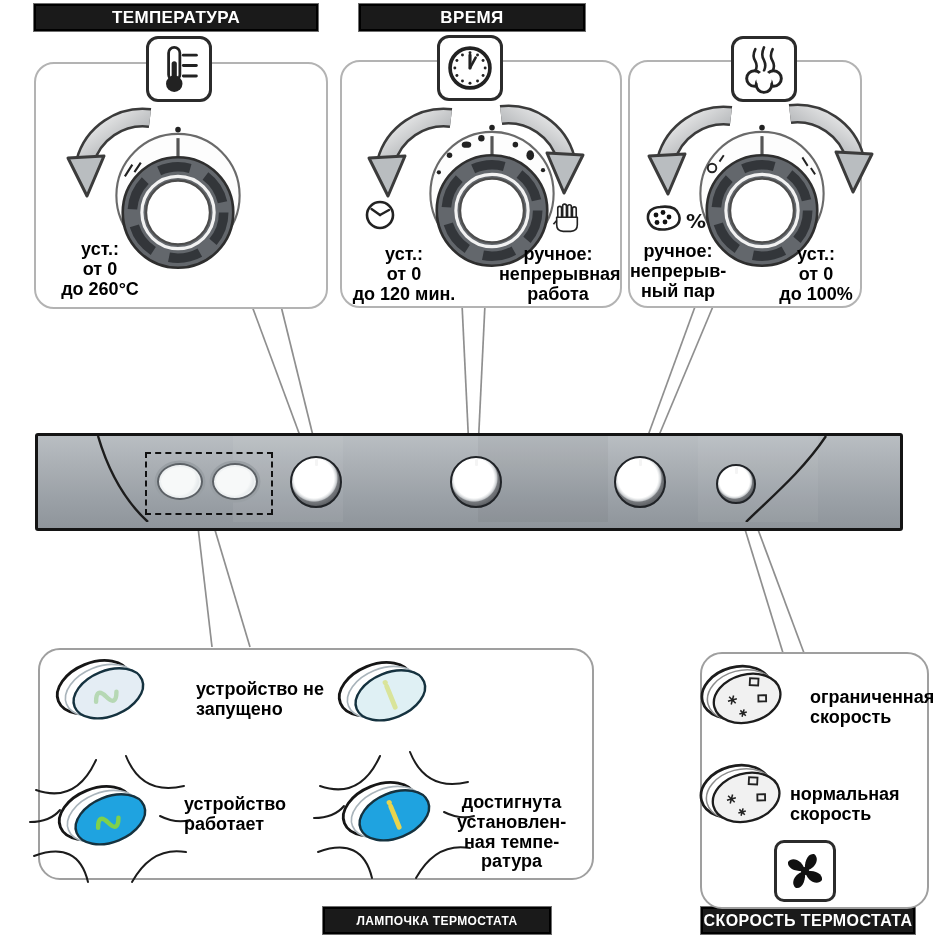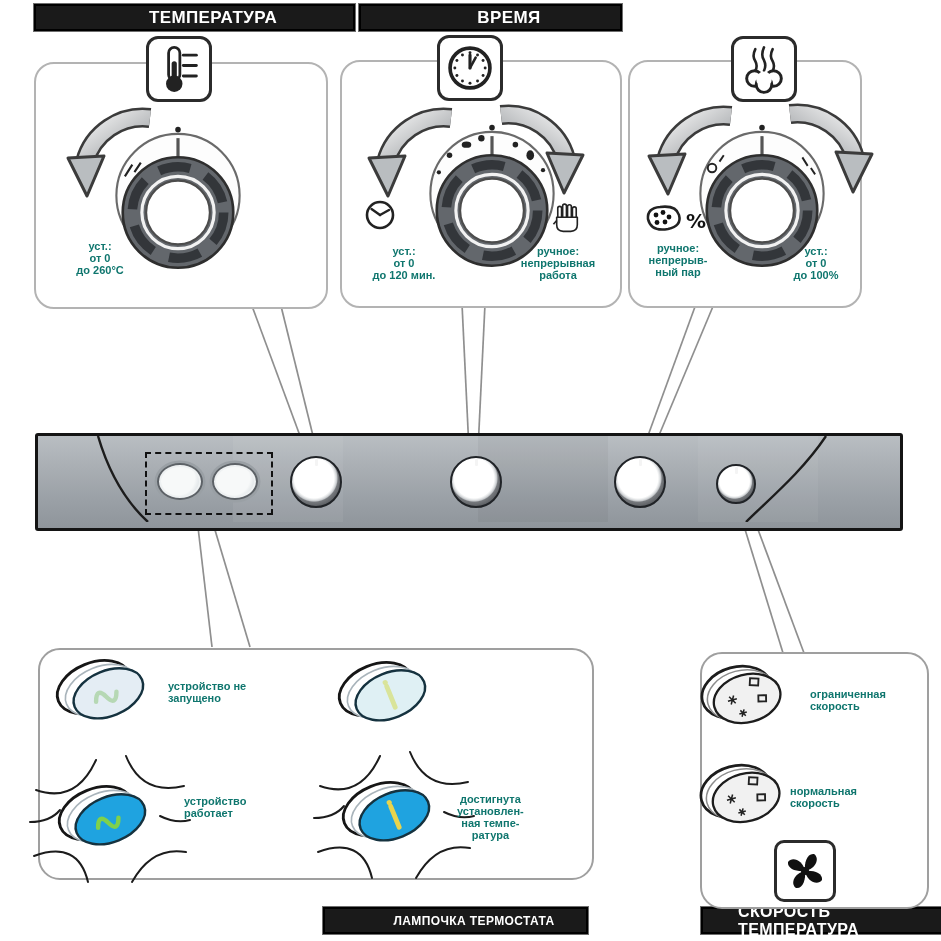--- a/index.html
+++ b/index.html
@@ -1,24 +1,24 @@
 <!DOCTYPE html>
 <html><head>
 <meta charset="utf-8">
 <style>
   html,body{margin:0;padding:0;background:#fff;}
   #stage{position:relative;width:941px;height:941px;background:#fff;overflow:hidden;
          font-family:"Liberation Sans",sans-serif;color:#1d1d1d;}
   .bar{position:absolute;height:27px;background:#1a1a1a;color:#fff;display:flex;
        align-items:center;justify-content:center;font-size:17px;font-weight:bold;
-       letter-spacing:.4px;border:1px solid #6e6e6e;box-shadow:inset 0 0 0 2px #000;padding-left:37px;}
+       letter-spacing:.4px;border:1px solid #6e6e6e;box-shadow:inset 0 0 0 2px #000;}
   .panel{position:absolute;border:2px solid #b3b3b3;border-radius:20px;background:#fff;z-index:2;}
   .iconbox{position:absolute;width:60px;height:60px;border:3px solid #2b2b2b;border-radius:12px;
            background:#fff;display:flex;align-items:center;justify-content:center;z-index:6;}
-  .note{position:absolute;font-size:11px;font-weight:bold;line-height:1.1;color:#0f766e;
+  .note{position:absolute;font-size:18px;font-weight:bold;line-height:1.1;color:#000000;
         white-space:pre-line;text-align:center;z-index:4;}
   .note.left{text-align:left;}
   .arrow{position:absolute;z-index:3;}
   .bigknob{position:absolute;z-index:2;}
   .mini{position:absolute;z-index:3;}
   
   #strip{position:absolute;left:35px;top:433px;width:862px;height:92px;z-index:1;
          background:linear-gradient(180deg,#b9bec2 0%,#a9aeb3 35%,#9aa0a6 70%,#8f959b 100%);
          border:3px solid #141414;border-radius:3px;}
   .dashedbox{position:absolute;left:107px;top:16px;width:124px;height:59px;
@@ -314,21 +314,21 @@
     <div class="stripknob" style="left:576px;top:20px;width:48px;height:48px;"></div>
     <div class="stripknob" style="left:678px;top:28px;width:36px;height:36px;"></div>
   </div>
 
   <div class="bigpanel" style="left:38px;top:648px;width:552px;height:228px;">
 
     <svg class="lamp" style="left:16px;top:1px;transform:rotate(-22deg);--face:#e4edf4;--glyph:#b6d8b4;" width="105" height="81" viewBox="0 0 130 100">
       <use href="#sym-lamp"></use>
         <use href="#sym-wave"></use>
     </svg>
-    <div class="note left" style="left:128px;top:30px;">устройство не
+    <div class="note left" style="left:156px;top:30px;">устройство не
 запущено</div>
 
     <svg class="burst" style="left:-15px;top:94px;" width="170" height="150">
         <use href="#sym-burst"></use>
       </svg>
     <svg class="lamp" style="left:18px;top:127px;transform:rotate(-22deg);--face:#1fa3e0;--glyph:#7fd14b;" width="105" height="81" viewBox="0 0 130 100">
       <use href="#sym-lamp"></use>
         <use href="#sym-wave"></use>
     </svg>
     <div class="note left" style="left:144px;top:145px;">устройство
@@ -367,16 +367,16 @@
       <svg width="50" height="50">
           <use href="#sym-fan"></use>
         </svg>
     </div>
   </div>
 
   <div class="bar" style="left:322px;top:906px;width:228px;font-size:12px;">
       <span>ЛАМПОЧКА ТЕРМОСТАТА</span>
     </div>
   <div class="bar" style="left:700px;top:906px;width:214px;font-size:16px;">
-      <span>СКОРОСТЬ ТЕМПЕРАТУРА</span>
+      <span>СКОРОСТЬ ТЕРМОСТАТА</span>
     </div>
 
 </div>
 
 </body></html>

